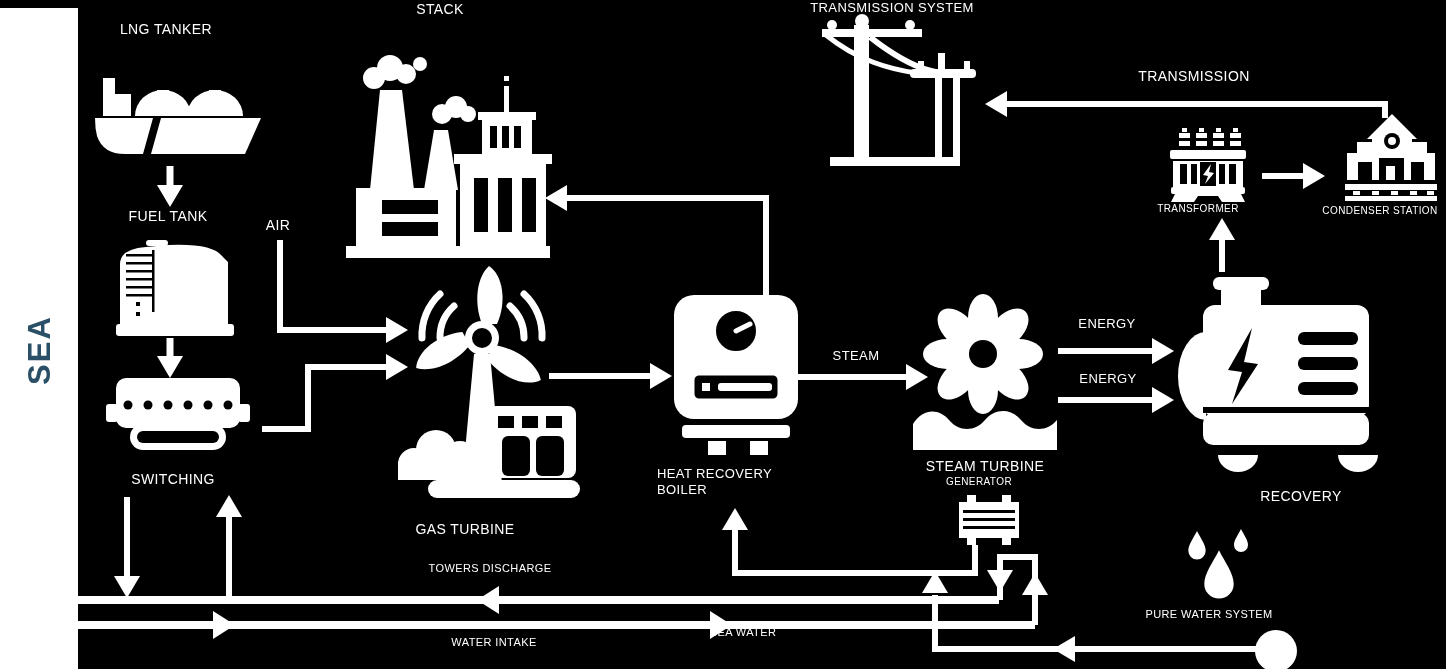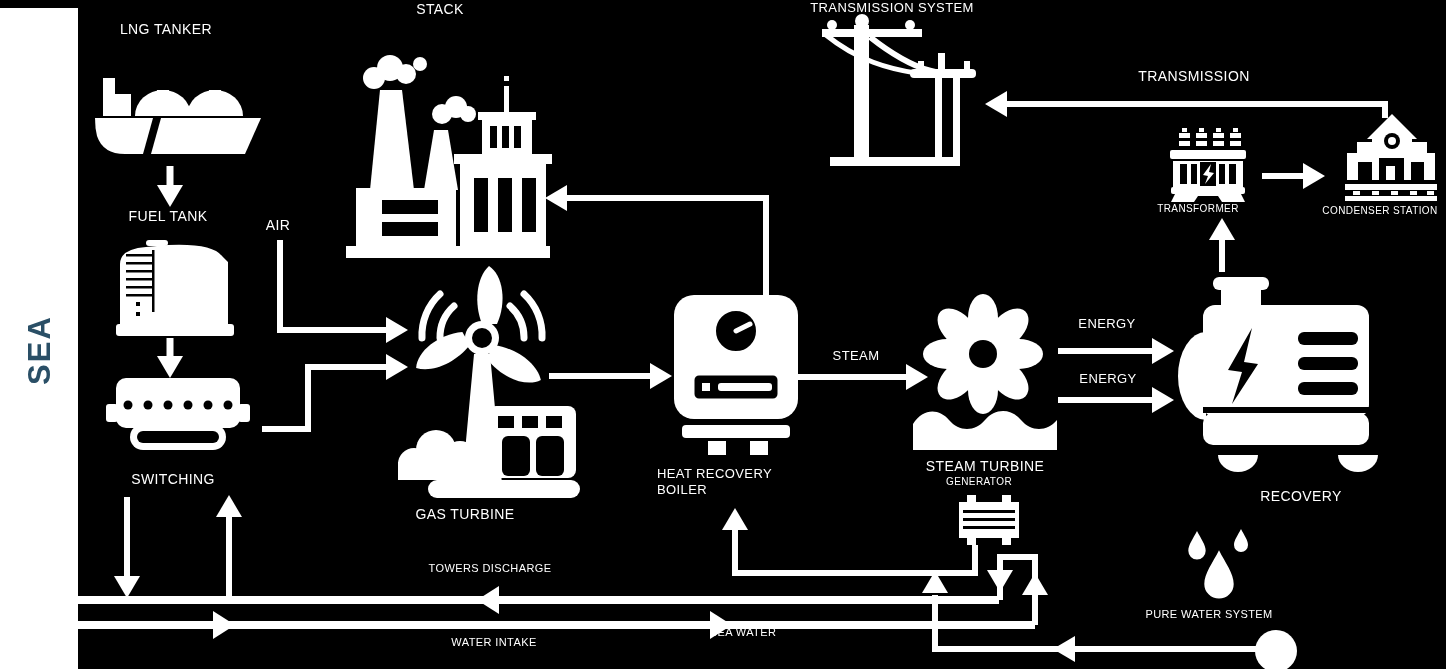--- a/index.html
+++ b/index.html
@@ -352,21 +352,21 @@
     <path class="w" transform="translate(36,74) scale(1.05)" d="M0,-34 C6,-22 14,-12 14,-2 A14,14 0 1 1 -14,-2 C-14,-12 -6,-22 0,-34 Z"></path>
   </svg>
 
   <div class="lbl fs14" style="left:166px;top:21px">LNG TANKER</div>
   <div class="lbl fs14" style="left:440px;top:1px">STACK</div>
   <div class="lbl fs13" style="left:892px;top:0px">TRANSMISSION SYSTEM</div>
   <div class="lbl fs14" style="left:1194px;top:68px">TRANSMISSION</div>
   <div class="lbl fs14" style="left:168px;top:208px">FUEL TANK</div>
   <div class="lbl fs14" style="left:278px;top:217px">AIR</div>
   <div class="lbl fs14" style="left:173px;top:471px">SWITCHING</div>
-  <div class="lbl fs14" style="left:465px;top:506px">GAS TURBINE</div>
+  <div class="lbl fs14" style="left:465px;top:521px">GAS TURBINE</div>
   <div class="lbl fs13 wrap2" style="left:737px;top:466px">HEAT RECOVERY BOILER</div>
   <div class="lbl fs13" style="left:856px;top:348px">STEAM</div>
   <div class="lbl fs14" style="left:985px;top:458px">STEAM TURBINE</div>
   <div class="lbl fs12" style="left:979px;top:476px">GENERATOR</div>
   <div class="lbl fs13" style="left:1107px;top:316px">ENERGY</div>
   <div class="lbl fs13" style="left:1108px;top:371px">ENERGY</div>
   <div class="lbl fs14" style="left:1301px;top:488px">RECOVERY</div>
   <div class="lbl fs12" style="left:1198px;top:203px">TRANSFORMER</div>
   <div class="lbl fs12" style="left:1380px;top:205px">CONDENSER STATION</div>
   <div class="lbl fs11" style="left:490px;top:562px">TOWERS DISCHARGE</div>

